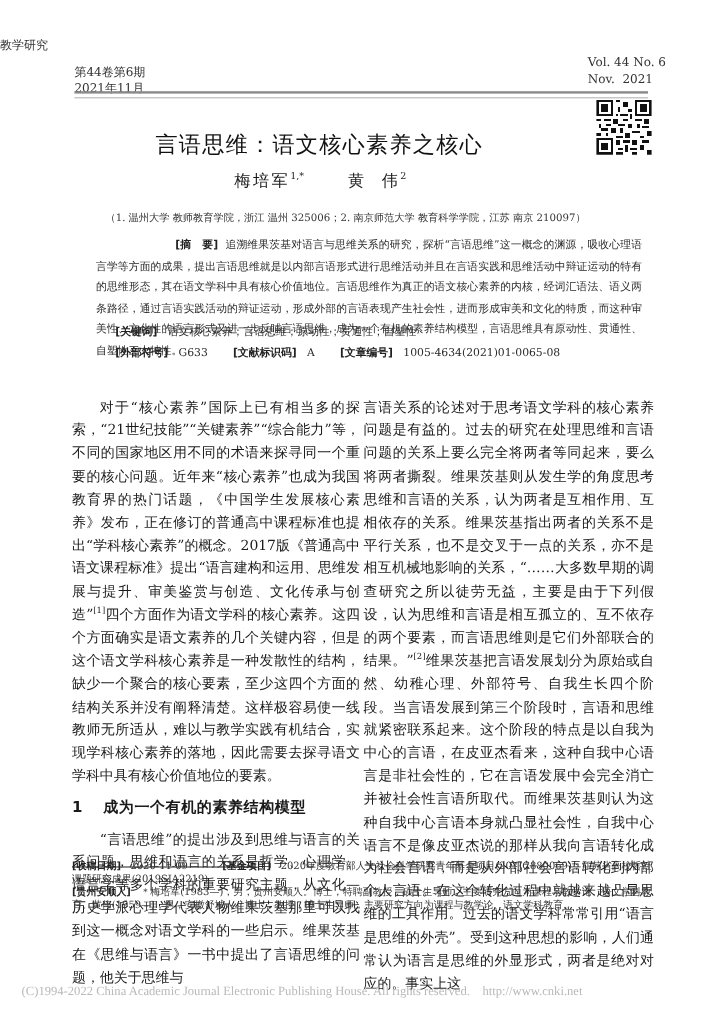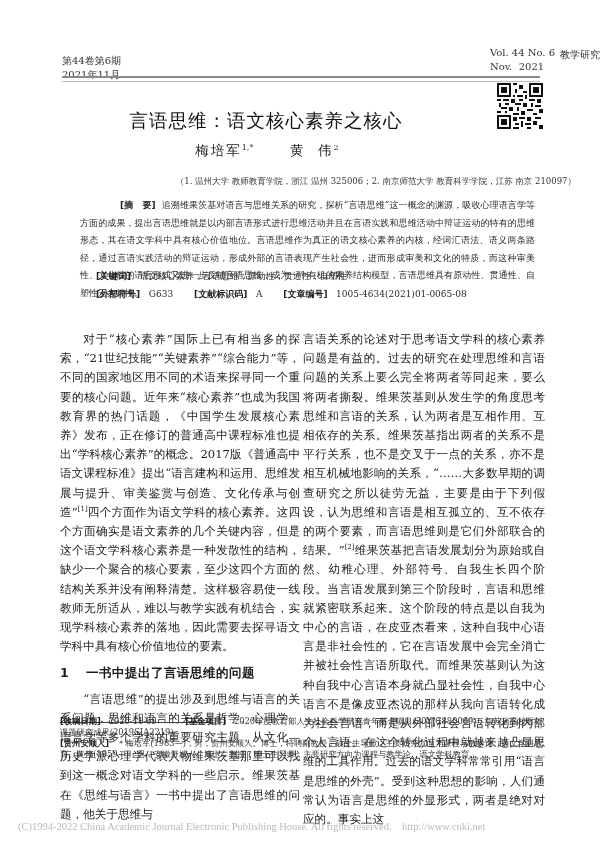--- a/index.html
+++ b/index.html
@@ -4,31 +4,31 @@
 <style>
   html, body { margin: 0; padding: 0; background: #ffffff; }
   body {
     width: 600px; height: 850px; position: relative; overflow: hidden;
     font-family: "DejaVu Serif", "Liberation Serif", serif;
     color: #1c1c1c;
   }
   .abs { position: absolute; }
   .hdr { font-size: 10px; color: #333; line-height: 14px; }
   .hdr-left { left: 62px; top: 54px; }
-  .hdr-center { left: 0; width: 600px; top: 48px; text-align: right; }
+  .hdr-center { left: 0; width: 600px; top: 32px; text-align: left; }
   .hdr-right { right: 45px; top: 46px; text-align: left; }
   .hdr-rule { left: 62px; right: 60px; top: 76px; height: 3px; border-top: 2px solid #8a8a8a; border-bottom: 1px solid #bbbbbb; }
   .qr { left: 497px; top: 83px; width: 46px; height: 46px; }
   .title { left: 0; width: 532px; top: 108px; text-align: center; font-family: "DejaVu Sans", "Liberation Sans", sans-serif; font-size: 18.5px; letter-spacing: 1px; color: #111; }
   .authors { left: 0; width: 534px; top: 142px; text-align: center; font-size: 13.5px; letter-spacing: 2px; }
   .authors sup { font-size: 8px; letter-spacing: 0; }
-  .affil { left: 0; width: 576px; top: 176px; text-align: right; font-size: 8.5px; color: #333; }
+  .affil { left: 0; width: 576px; top: 176px; text-align: center; font-size: 8.5px; color: #333; }
   .abstract { left: 80px; width: 455px; top: 197px; font-size: 9px; line-height: 17.5px; color: #2a2a2a; text-align: justify; }
   .abstract .lab, .meta .lab { font-family: "DejaVu Sans", "Liberation Sans", sans-serif; font-weight: bold; color: #222; }
-  .abstract .lab { margin-left: 0; margin-right: 6px; padding-left: 40px; }
+  .abstract .lab { margin-left: 26px; margin-right: 6px; padding-left: 40px; }
   .meta { left: 96px; font-size: 9px; color: #2a2a2a; }
   .meta .sp { display: inline-block; width: 18px; }
   .col { font-size: 11.6px; line-height: 19.2px; text-align: justify; color: #1a1a1a; width: 240px; }
   .col p { margin: 0; }
   .col .indent { text-indent: 2em; }
   .col-left { left: 60px; top: 330px; }
   .col-right { left: 303px; top: 330px; width: 242px; }
   .sec-head { font-family: "DejaVu Sans", "Liberation Sans", sans-serif; font-weight: bold; font-size: 12.5px; margin: 7px 0 7px 0 !important; letter-spacing: 0.5px; }
   .sec-head .num { display: inline-block; width: 26px; }
   .fn-rule { left: 60px; top: 722px; width: 150px; border-top: 1px solid #444; }
@@ -131,21 +131,21 @@
   <span class="lab">[外部符号]</span>&nbsp;&nbsp;
   <span>G633</span><span class="sp"></span>
   <span class="lab">[文献标识码]</span>&nbsp;&nbsp;
   <span>A</span><span class="sp"></span>
   <span class="lab">[文章编号]</span>&nbsp;&nbsp;
   <span>1005-4634(2021)01-0065-08</span>
 </div>
 
 <div class="abs col col-left">
   <p class="indent"><span>对于“核心素养”国际上已有相当多的探索，“21世纪技能”“关键素养”“综合能力”等，不同的国家地区用不同的术语来探寻同一个重要的核心问题。近年来“核心素养”也成为我国教育界的热门话题，《中国学生发展核心素养》发布，正在修订的普通高中课程标准也提出“学科核心素养”的概念。2017版《普通高中语文课程标准》提出“语言建构和运用、思维发展与提升、审美鉴赏与创造、文化传承与创造”</span><sup class="ref">[1]</sup><span>四个方面作为语文学科的核心素养。这四个方面确实是语文素养的几个关键内容，但是这个语文学科核心素养是一种发散性的结构，缺少一个聚合的核心要素，至少这四个方面的结构关系并没有阐释清楚。这样极容易使一线教师无所适从，难以与教学实践有机结合，实现学科核心素养的落地，因此需要去探寻语文学科中具有核心价值地位的要素。</span></p>
-  <p class="sec-head"><span class="num">1</span><span>一书中提出了言语思维的问题</span></p>
+  <p class="sec-head"><span class="num">1</span><span>成为一个有机的素养结构模型</span></p>
   <p class="indent"><span>“言语思维”的提出涉及到思维与语言的关系问题，思维和语言的关系是哲学、心理学、语言学等多个学科的重要研究主题，从文化—历史学派心理学代表人物维果茨基那里可以找到这一概念对语文学科的一些启示。维果茨基在《思维与语言》一书中提出了言语思维的问题，他关于思维与</span></p>
 </div>
 
 <div class="abs col col-right">
   <p><span>言语关系的论述对于思考语文学科的核心素养问题是有益的。过去的研究在处理思维和言语问题的关系上要么完全将两者等同起来，要么将两者撕裂。维果茨基则从发生学的角度思考思维和言语的关系，认为两者是互相作用、互相依存的关系。维果茨基指出两者的关系不是平行关系，也不是交叉于一点的关系，亦不是相互机械地影响的关系，“……大多数早期的调查研究之所以徒劳无益，主要是由于下列假设，认为思维和言语是相互孤立的、互不依存的两个要素，而言语思维则是它们外部联合的结果。”</span><sup class="ref">[2]</sup><span>维果茨基把言语发展划分为原始或自然、幼稚心理、外部符号、自我生长四个阶段。当言语发展到第三个阶段时，言语和思维就紧密联系起来。这个阶段的特点是以自我为中心的言语，在皮亚杰看来，这种自我中心语言是非社会性的，它在言语发展中会完全消亡并被社会性言语所取代。而维果茨基则认为这种自我中心言语本身就凸显社会性，自我中心语言不是像皮亚杰说的那样从我向言语转化成为社会言语，而是从外部社会言语转化到内部个人言语。在这个转化过程中就越来越凸显思维的工具作用。过去的语文学科常常引用“语言是思维的外壳”。受到这种思想的影响，人们通常认为语言是思维的外显形式，两者是绝对对应的。事实上这</span></p>
 </div>
 
 <div class="abs fn-rule"></div>
 <div class="abs footnotes">
   <div>

